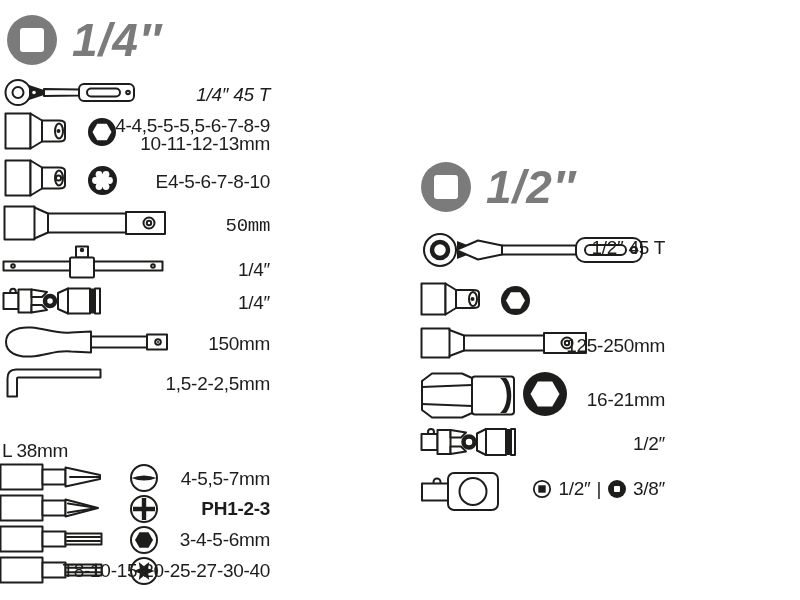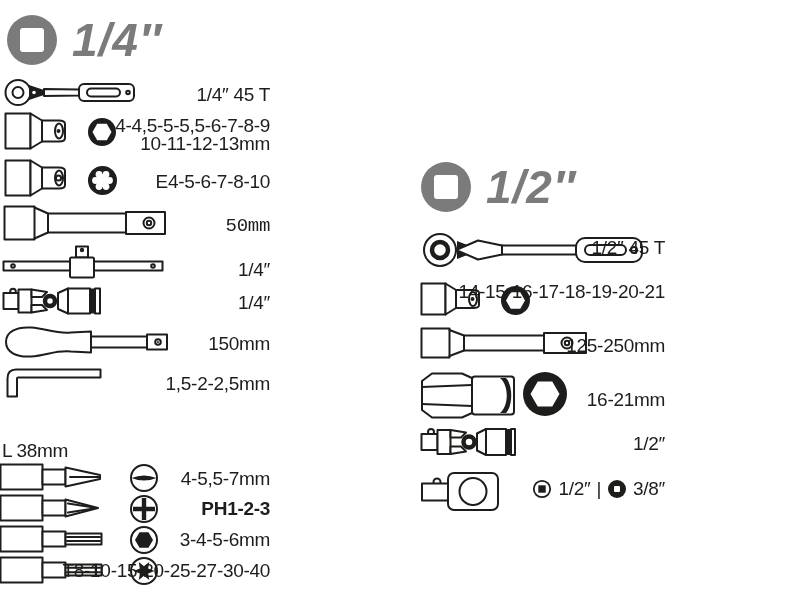--- a/index.html
+++ b/index.html
@@ -162,21 +162,21 @@
     <rect class="s" x="65.5" y="9.5" width="36" height="11"></rect>
     <line class="ln" x1="67" y1="12.8" x2="100" y2="12.8"></line>
     <line class="ln" x1="67" y1="17.2" x2="100" y2="17.2"></line>
     <line class="ln" x1="96" y1="9.5" x2="96" y2="20.5"></line>
   </svg>
   <svg class="t" style="left:129px;top:556px;" width="30" height="30" viewBox="0 0 30 30">
     <circle class="s" cx="15" cy="15" r="13"></circle>
     <polygon class="k" points="25.5,15 19.16,12.6 20.25,5.91 15,10.2 9.75,5.91 10.84,12.6 4.5,15 10.84,17.4 9.75,24.09 15,19.8 20.25,24.09 19.16,17.4"></polygon>
   </svg>
 
-  <div class="lbl r-mid" style="top:85px;">1/4″ 45 T</div>
+  <div class="lbl r-mid" style="top:85px;font-style:italic;">1/4″ 45 T</div>
   <div class="lbl r-mid two" style="top:117px;margin-left:44px;">
     <div>4-4,5-5-5,5-6-7-8-9</div>
     <div>10-11-12-13mm</div>
   </div>
   <div class="lbl r-mid" style="top:172px;">E4-5-6-7-8-10</div>
   <div class="lbl r-mid" style="top:217px;font-family:Liberation Mono, monospace;">50mm</div>
   <div class="lbl r-mid" style="top:260px;">1/4″</div>
   <div class="lbl r-mid" style="top:293px;">1/4″</div>
   <div class="lbl r-mid" style="top:334px;">150mm</div>
   <div class="lbl r-mid" style="top:374px;">1,5-2-2,5mm</div>
@@ -254,21 +254,20 @@
 
   <svg class="t" style="left:420px;top:469px;" width="80" height="44" viewBox="0 0 80 44">
     <circle class="s" cx="17" cy="13" r="3.5"></circle>
     <rect class="s" x="2" y="14.5" width="26" height="17"></rect>
     <rect class="s" x="28" y="4" width="50" height="37" rx="6"></rect>
     <circle class="s" cx="53" cy="22.5" r="13.5"></circle>
   </svg>
 
   <div class="lbl r-right" style="top:238px;">1/2″ 45 T</div>
   <div class="lbl r-right two" style="top:283px;">
-    <div>14-15-16-17-18-19-20-21</div>
   </div>
   <div class="lbl r-right" style="top:336px;">125-250mm</div>
   <div class="lbl r-right" style="top:390px;">16-21mm</div>
   <div class="lbl r-right" style="top:434px;">1/2″</div>
 
   <div class="footrow" style="top:478px;right:3px;">
     <svg width="20" height="20" viewBox="0 0 20 20">
       <circle cx="10" cy="10" r="8.2" fill="#fff" stroke="#1d1d1b" stroke-width="1.8"></circle>
       <rect x="6.3" y="6.3" width="7.4" height="7.4" fill="#1d1d1b"></rect>
     </svg>

